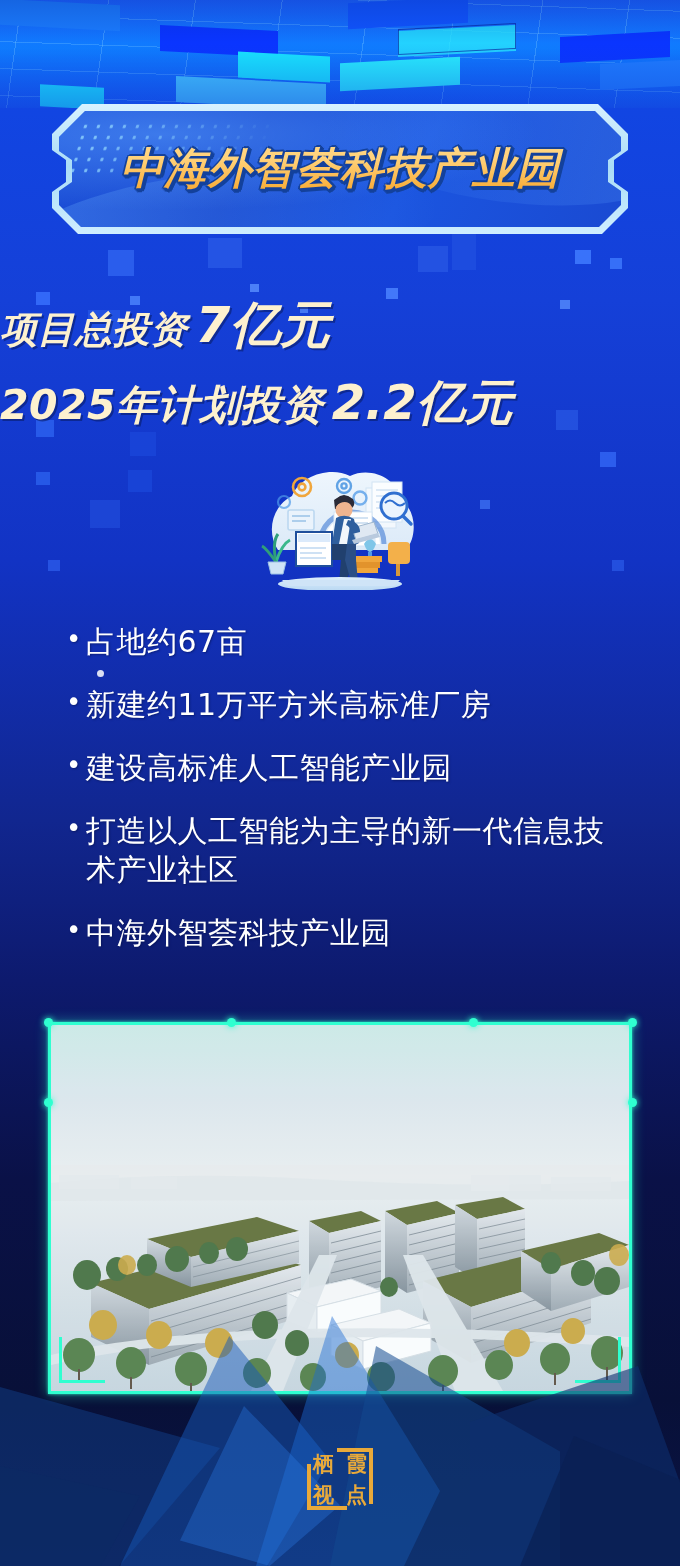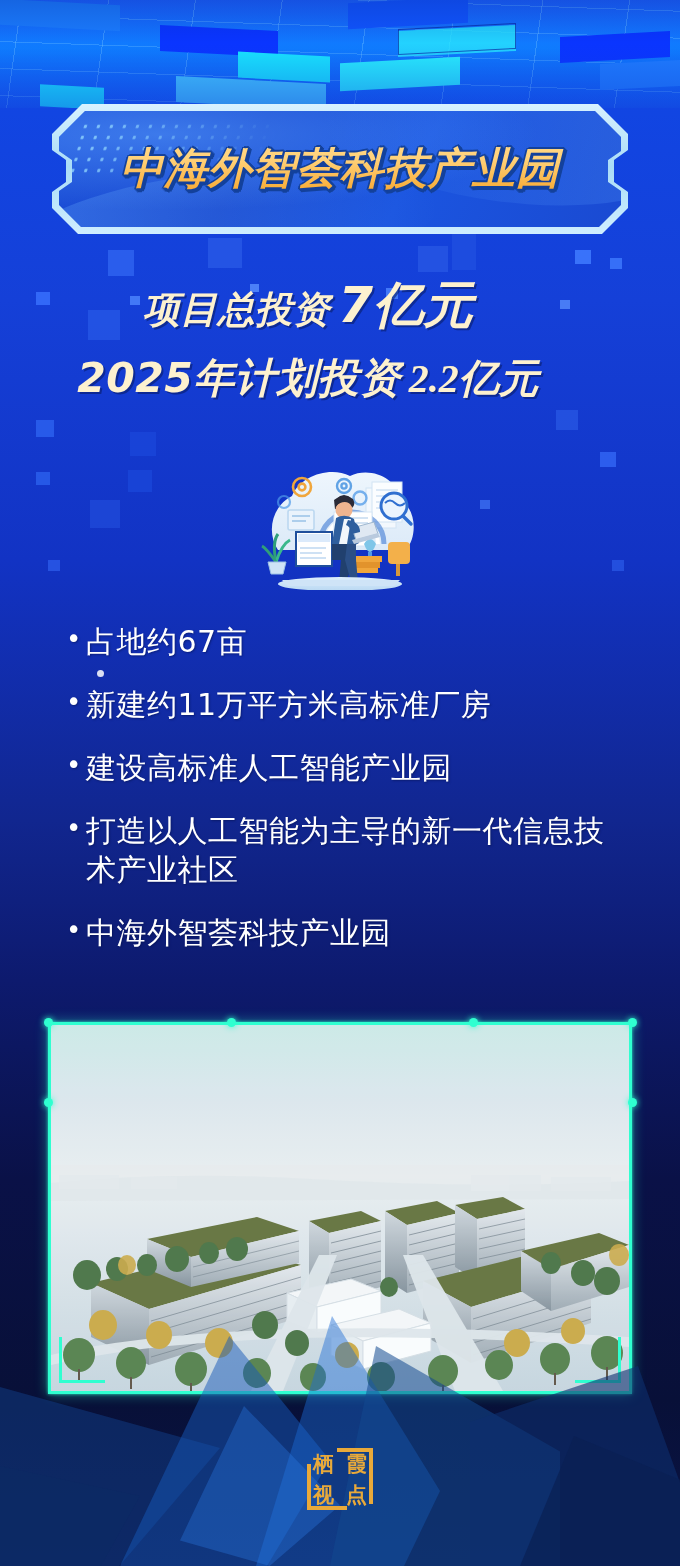--- a/index.html
+++ b/index.html
@@ -96,36 +96,36 @@
     filter:drop-shadow(2px 2px 0 #13419c) drop-shadow(-1px -1px 0 #13419c)
            drop-shadow(2px -1px 0 #13419c) drop-shadow(-1px 2px 0 #13419c);
     white-space:nowrap;
   }
 
   
   .sq { position:absolute; }
 
   
   .figures {
-    position:absolute; left:0; top:280px; width:616px;
-    text-align:center;
+    position:absolute; left:0; top:300px; width:616px;
+    text-align:left;
   }
   .fig-line {
     font-size:37px; font-weight:700; font-style:italic;
     color:#fdf1cf; letter-spacing:.5px; white-space:nowrap;
     line-height:1.0;
     text-shadow:2px 2px 0 rgba(8,26,96,.55);
   }
   .fig-line + .fig-line { margin-top:28px; }
   .fig-line .big {
     font-size:50px; font-weight:700; letter-spacing:0;
     color:#fdf1cf; margin-left:8px;
   }
   .fig-line.two { font-size:41px; }
-  .fig-line.two .big { font-size:40px;font-family:Liberation Serif, serif; }
+  .fig-line.two .big { font-size:48px; }
 
   
   .illus { position:absolute; left:248px; top:458px; width:184px; height:132px; }
 
   
   .bullets {
     position:absolute; left:66px; top:622px; width:580px;
   }
   .bullet {
     display:flex; align-items:flex-start;

